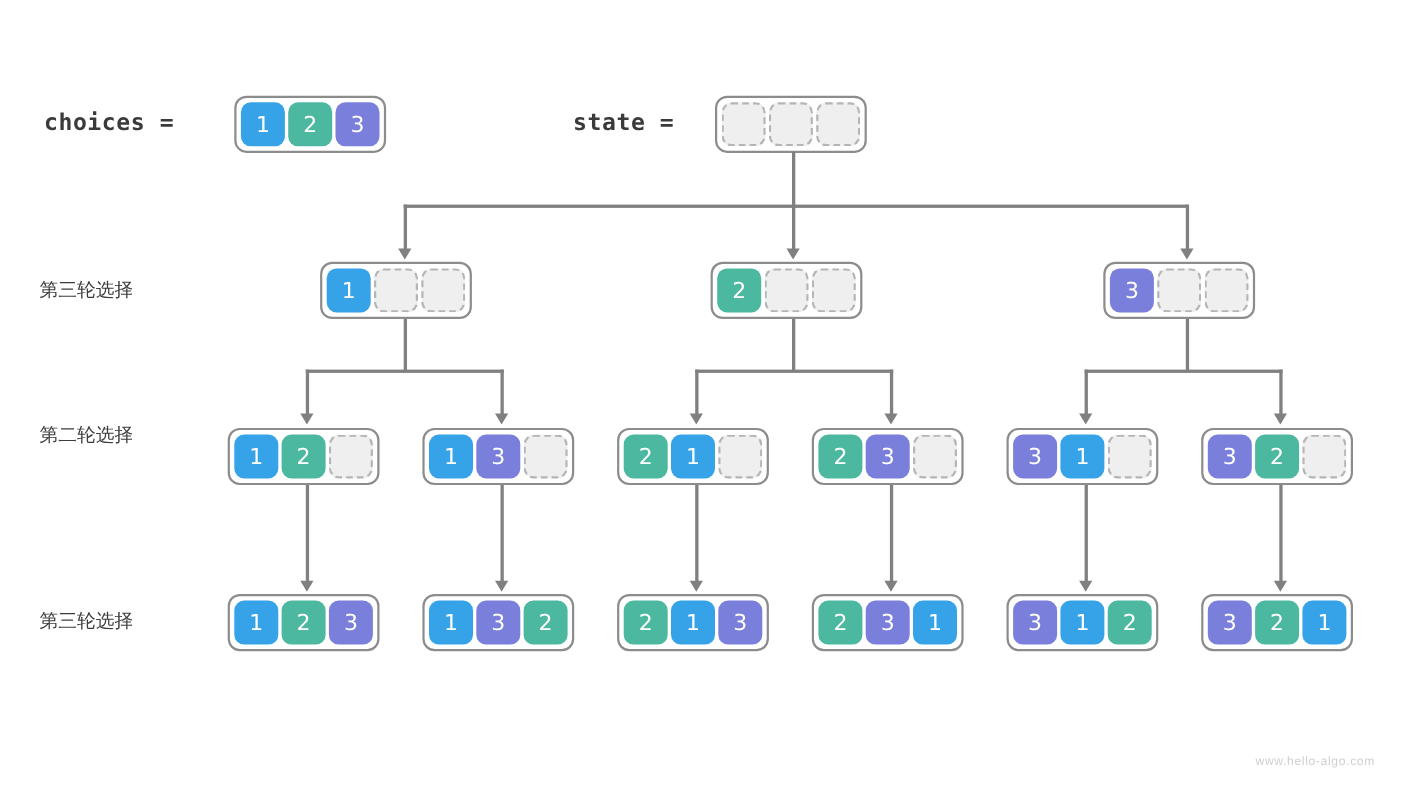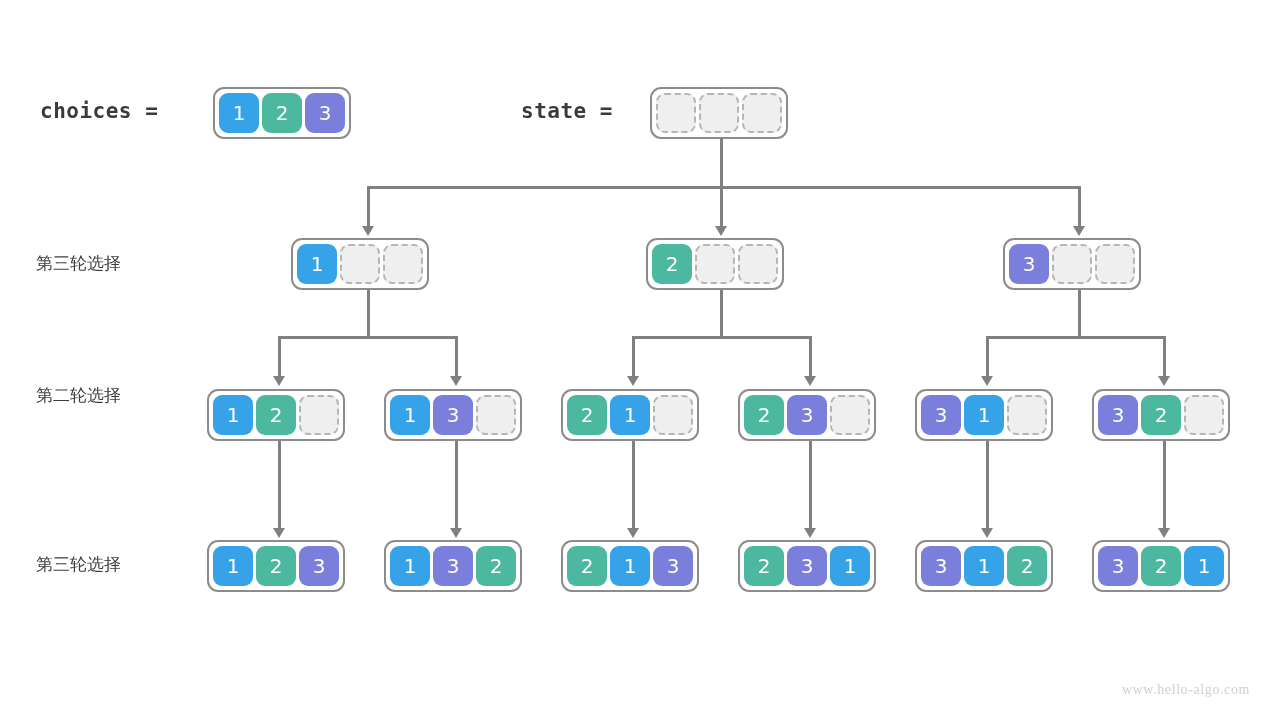--- a/index.html
+++ b/index.html
@@ -88,22 +88,22 @@
     border-left: 6.5px solid transparent;
     border-right: 6.5px solid transparent;
     border-top: 10px solid #808080;
   }
 
   
   .watermark {
     position: absolute;
     right: 30px;
     bottom: 22px;
-    font-family: Liberation Serif, serif;
-    font-size: 14px;
+    font-family: Liberation Sans, sans-serif;
+    font-size: 11px;
     color: #cfcfcf;
     letter-spacing: 0.6px;
   }
 </style>
 </head>
 <body>
 
 <div id="stage">
 
   <div class="hdr-label" style="left:40px; top:99px;">choices =</div>

